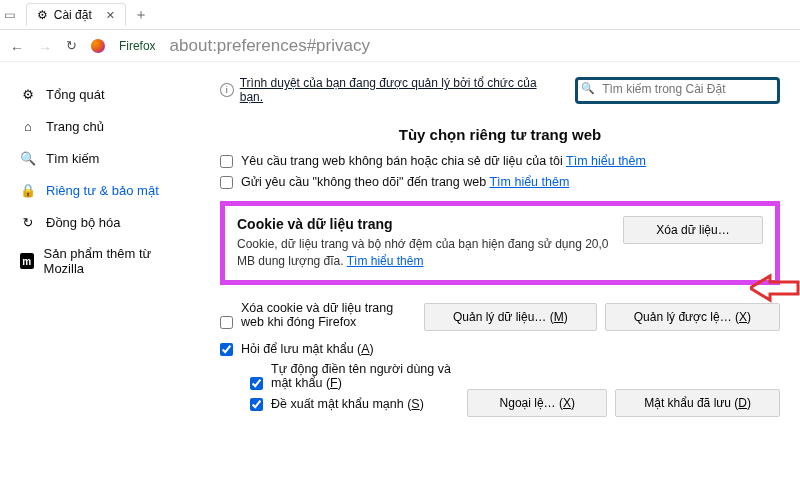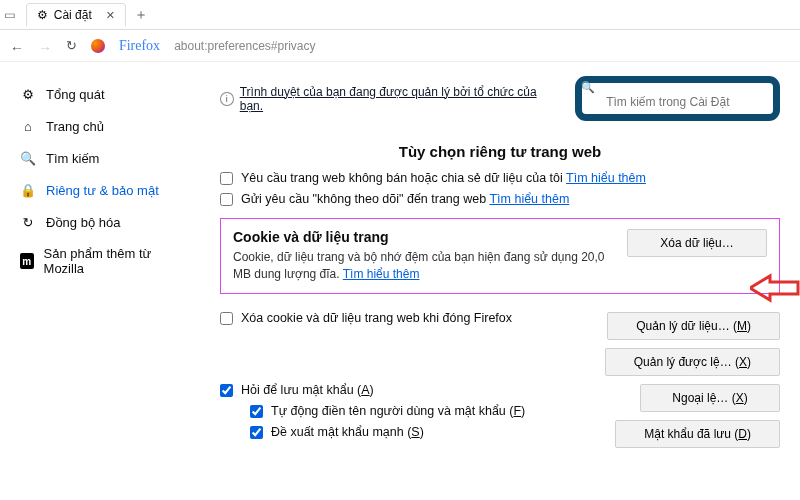--- a/index.html
+++ b/index.html
@@ -7,47 +7,47 @@
   .titlebar { display: flex; align-items: center; height: 30px; border-bottom: 1px solid #ddd; }
   .win-icon { width: 20px; text-align: center; font-size: 12px; color: #555; }
   .tab { display: flex; align-items: center; gap: 6px; border: 1px solid #ddd; border-bottom: none; border-radius: 4px 4px 0 0; padding: 4px 10px; margin-left: 6px; background: #fff; font-size: 12px; }
   .tab .gear { font-size: 12px; }
   .tab .close { color: #555; font-size: 11px; margin-left: 8px; }
   .newtab { margin-left: 8px; color: #666; font-size: 14px; }
   .toolbar { display: flex; align-items: center; height: 32px; border-bottom: 1px solid #eee; padding: 0 10px; gap: 14px; }
   .nav-arrow { color: #555; font-size: 14px; }
   .reload { font-size: 13px; color: #555; }
   .ff-logo { width: 14px; height: 14px; border-radius: 50%; background: radial-gradient(circle at 30% 30%, #ff9500, #e25822, #9400ff); display: inline-block; }
-  .url-label { font-size: 14px; color: #3b82f6; font-family: Liberation Serif, serif; }
-  .url-path { font-size: 12px; color: #888; }
+  .url-label { font-size: 12px; color: #14532d; }
+  .url-path { font-size: 17px; color: #888; }
   .content { display: flex; height: calc(500px - 62px); }
   .sidebar { width: 180px; padding: 16px 0 0 12px; }
   .side-item { display: flex; align-items: center; gap: 10px; padding: 8px 8px; border-radius: 4px; color: #0c0c0d; cursor: pointer; font-size: 13px; }
   .side-item.active { color: #0060df; }
   .side-ico { width: 16px; height: 16px; display: inline-flex; align-items: center; justify-content: center; }
   .moz-badge { width: 16px; height: 16px; background: #000; color: #fff; font-size: 10px; font-weight: bold; display: inline-flex; align-items: center; justify-content: center; border-radius: 2px; }
   .main { flex: 1; padding: 14px 20px 0 40px; position: relative; overflow: hidden; }
   .toprow { display: flex; align-items: center; gap: 20px; margin-bottom: 22px; }
   .notice { display: flex; align-items: center; gap: 6px; font-size: 12px; }
   .notice a { color: #0f172a; text-decoration: underline; }
   .info-ico { width: 14px; height: 14px; border: 1px solid #888; border-radius: 50%; display: inline-flex; align-items: center; justify-content: center; font-size: 9px; color: #555; }
   .search { margin-left: auto; width: 210px; }
-  .search input { width: 100%; padding: 12px 8px 5px 24px; border: 7px solid #0c4a6e; border-radius: 11px; font-size: 12px; background: #fff; }
+  .search input { width: 100%; padding: 2px 8px 5px 24px; border: 3px solid #0c4a6e; border-radius: 4px; font-size: 12px; background: #fff; }
   .search-wrap { position: relative; }
   .search-wrap .sico { position: absolute; left: 6px; top: 5px; font-size: 11px; color: #888; }
   h2.section { font-size: 15px; font-weight: 600; margin: 12px 0 10px 0; text-align: center; }
   .row { display: flex; align-items: flex-end; gap: 8px; margin: 6px 0; font-size: 12.5px; }
   .row input[type=checkbox] { margin-top: 2px; accent-color: #0060df; }
   .row .lbl a, .desc a { color: #0060df; text-decoration: underline; }
-  .cookie-box { border: 1px solid #d946ef; padding: 10px 12px; margin-top: 12px; display: flex; align-items: flex-start; gap: 14px; }
+  .cookie-box { border: 5px solid #d946ef; padding: 10px 12px; margin-top: 12px; display: flex; align-items: flex-start; gap: 14px; }
   .cookie-left { flex: 1; }
   .cookie-title { font-size: 14px; font-weight: 600; margin-bottom: 4px; }
   .desc { font-size: 12px; color: #333; line-height: 1.4; }
   .btn { display: inline-block; border: 1px solid #cfcfd0; background: #f2f2f3; padding: 6px 28px; font-size: 12px; border-radius: 2px; cursor: pointer; min-width: 140px; text-align: center; }
-  .btn-col { display: flex; flex-direction: column; gap: 8px; align-items: flex-end; margin-top: 8px; }
+  .btn-col { display: flex; flex-direction: row; gap: 8px; align-items: flex-end; margin-top: 8px; }
   .accesskey { text-decoration: underline; }
   .arrow-callout { position: absolute; right: 0px; top: 210px; }
   .arrow-callout svg { display: block; }
   .sub { margin-left: 22px; padding-left: 8px; }
 </style>
 </head>
 <body>
 
 <div class="titlebar">
   <span class="win-icon">▭</span>

